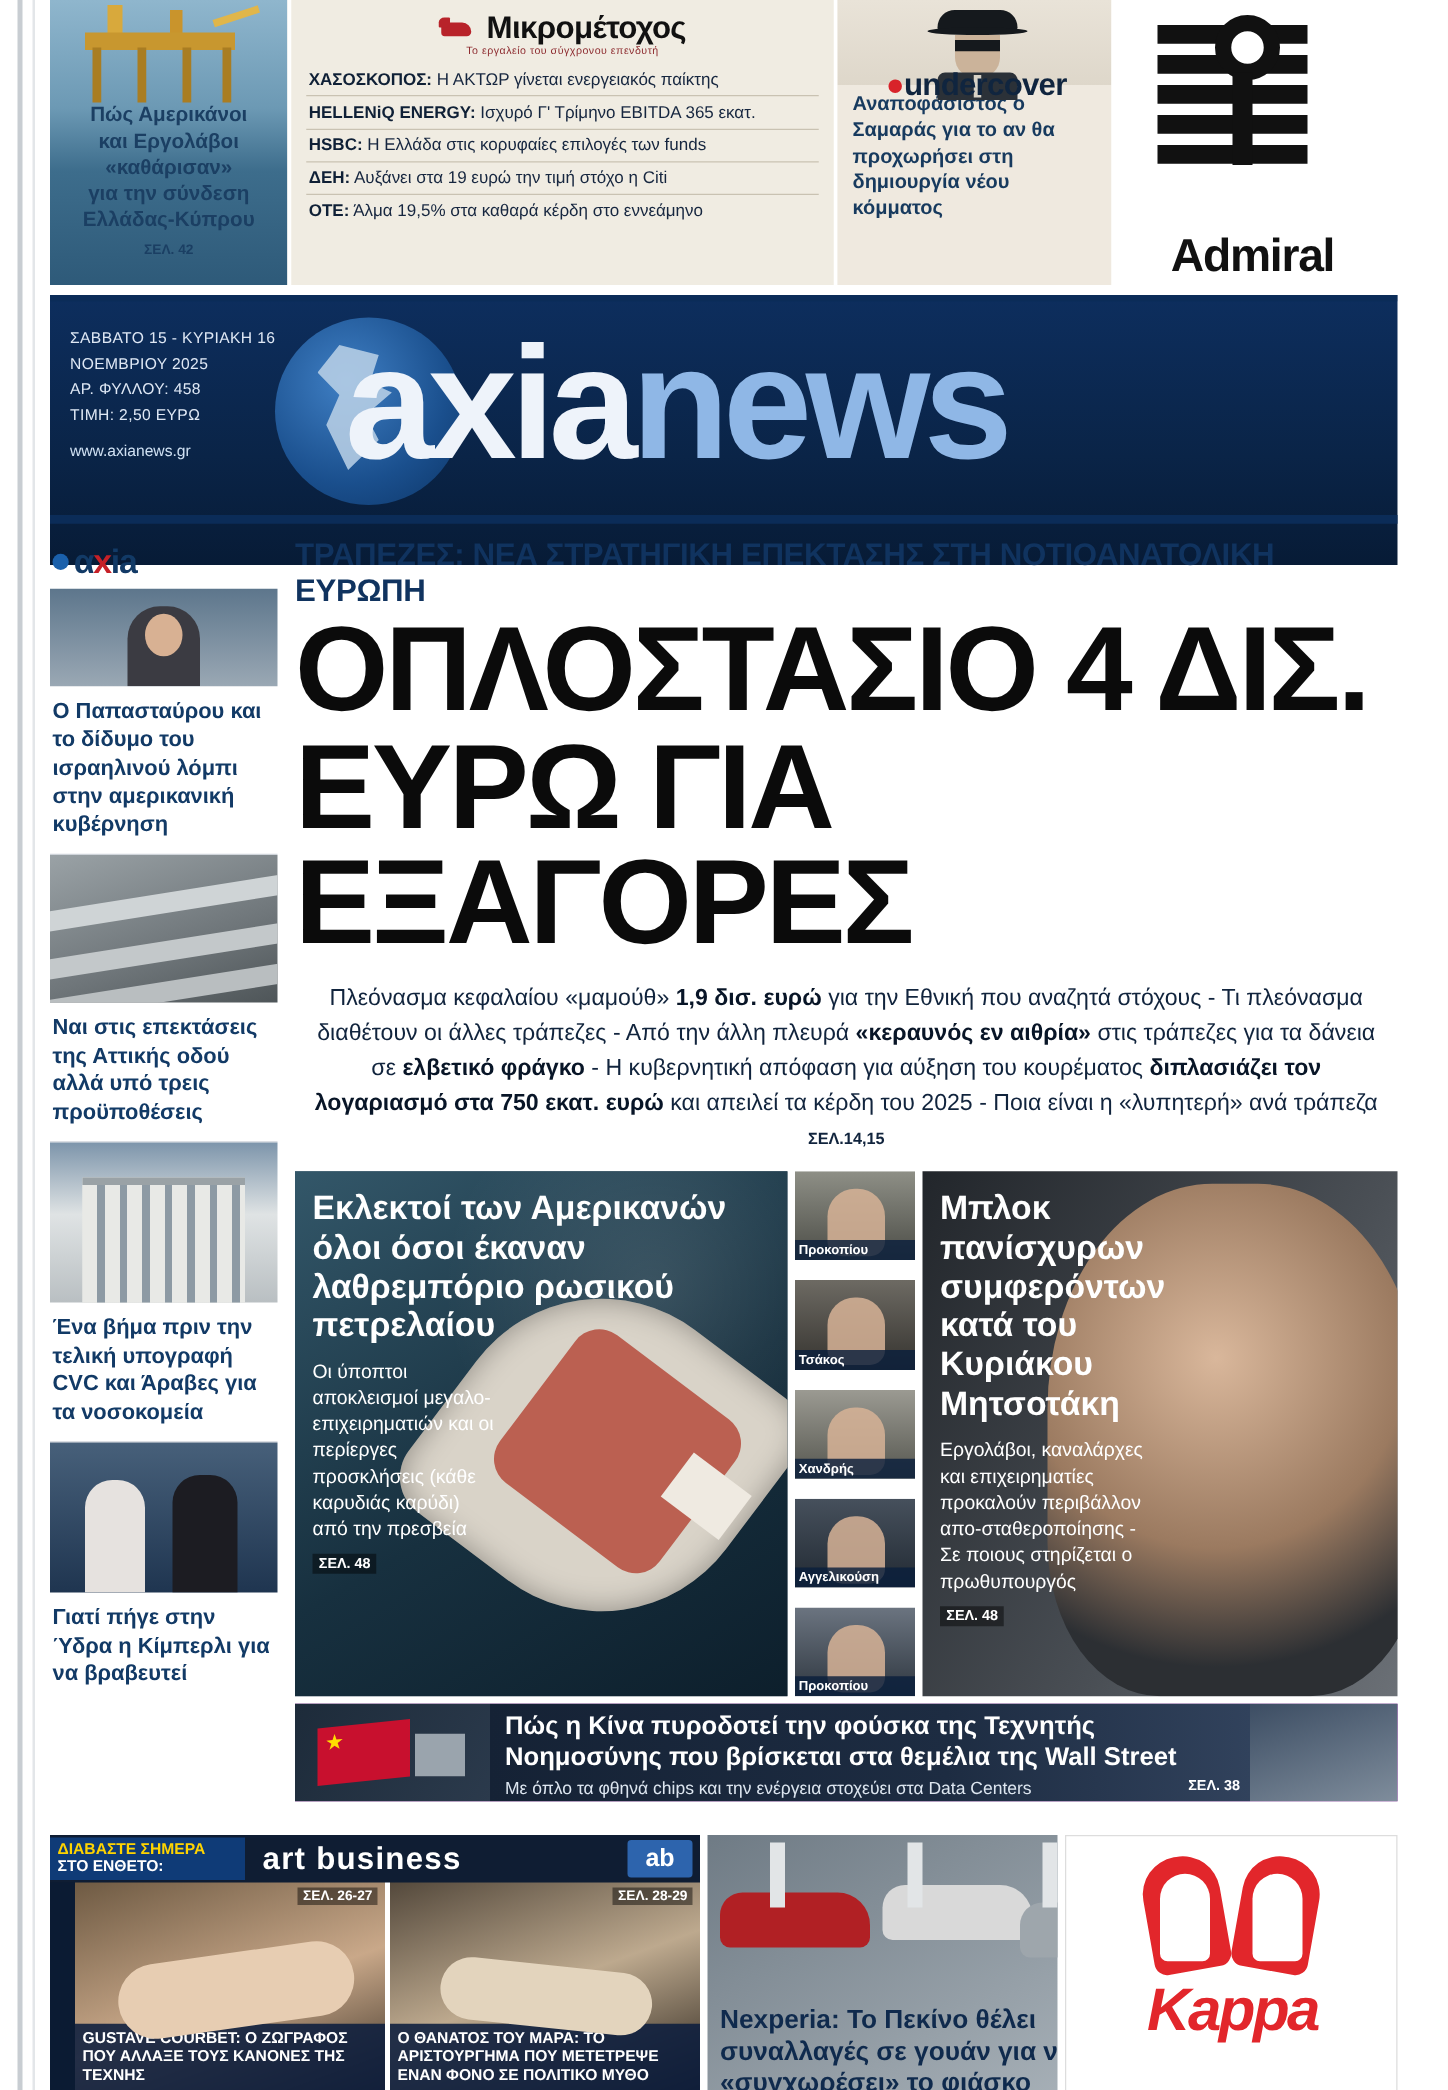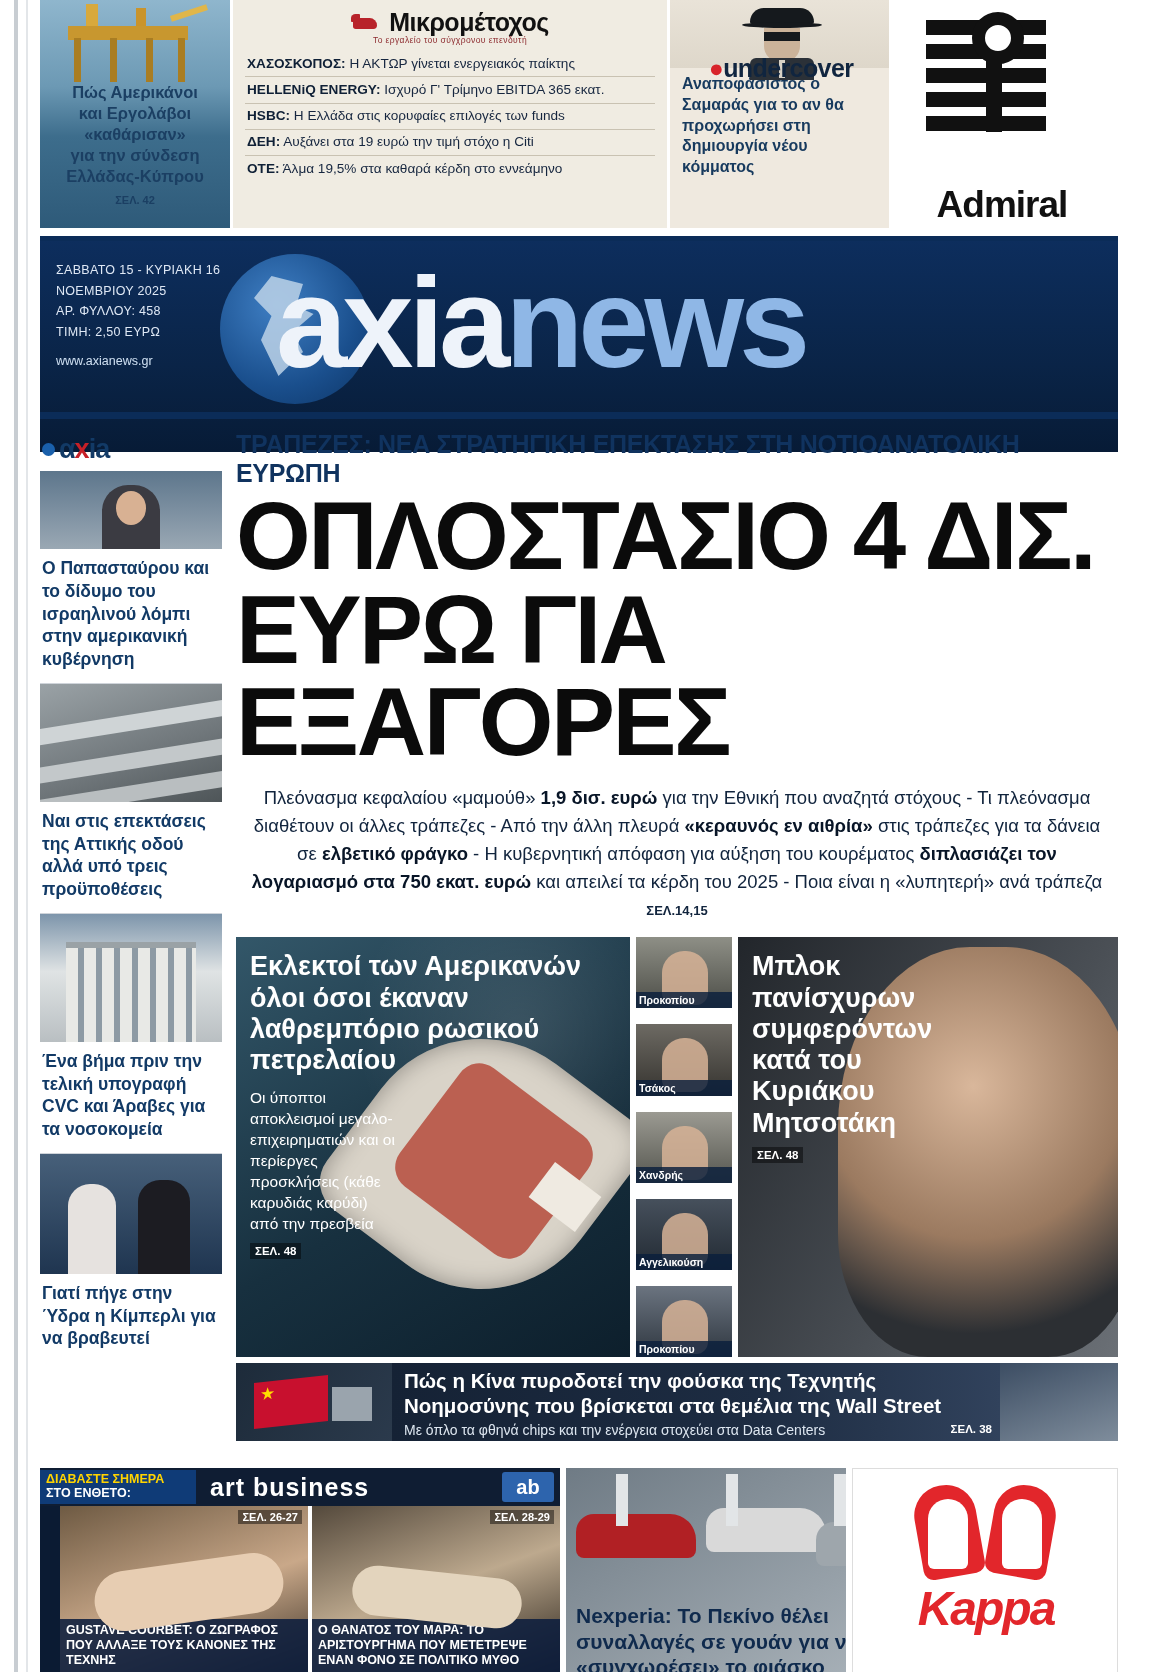--- a/index.html
+++ b/index.html
@@ -359,20 +359,21 @@
         </div>
         <div class="face-item f5">
           <div class="img"></div>
           <div class="face-cap">Προκοπίου</div>
         </div>
       </div>
 
       <div class="pb-mits">
         <div class="portrait"></div>
         <h3>Μπλοκ πανίσχυρων συμφερόντων κατά του Κυριάκου Μητσοτάκη</h3>
+        <p>Εργολάβοι, καναλάρχες και επιχειρηματίες προκαλούν περιβάλλον απο-σταθεροποίησης - Σε ποιους στηρίζεται ο πρωθυπουργός</p>
         <div class="ref">ΣΕΛ. 48</div>
       </div>
     </div>
 
     <div class="chinabar">
       <div class="cb-img">
         <div class="flag"></div>
         <div class="chip"></div>
       </div>
       <div class="cb-txt">

